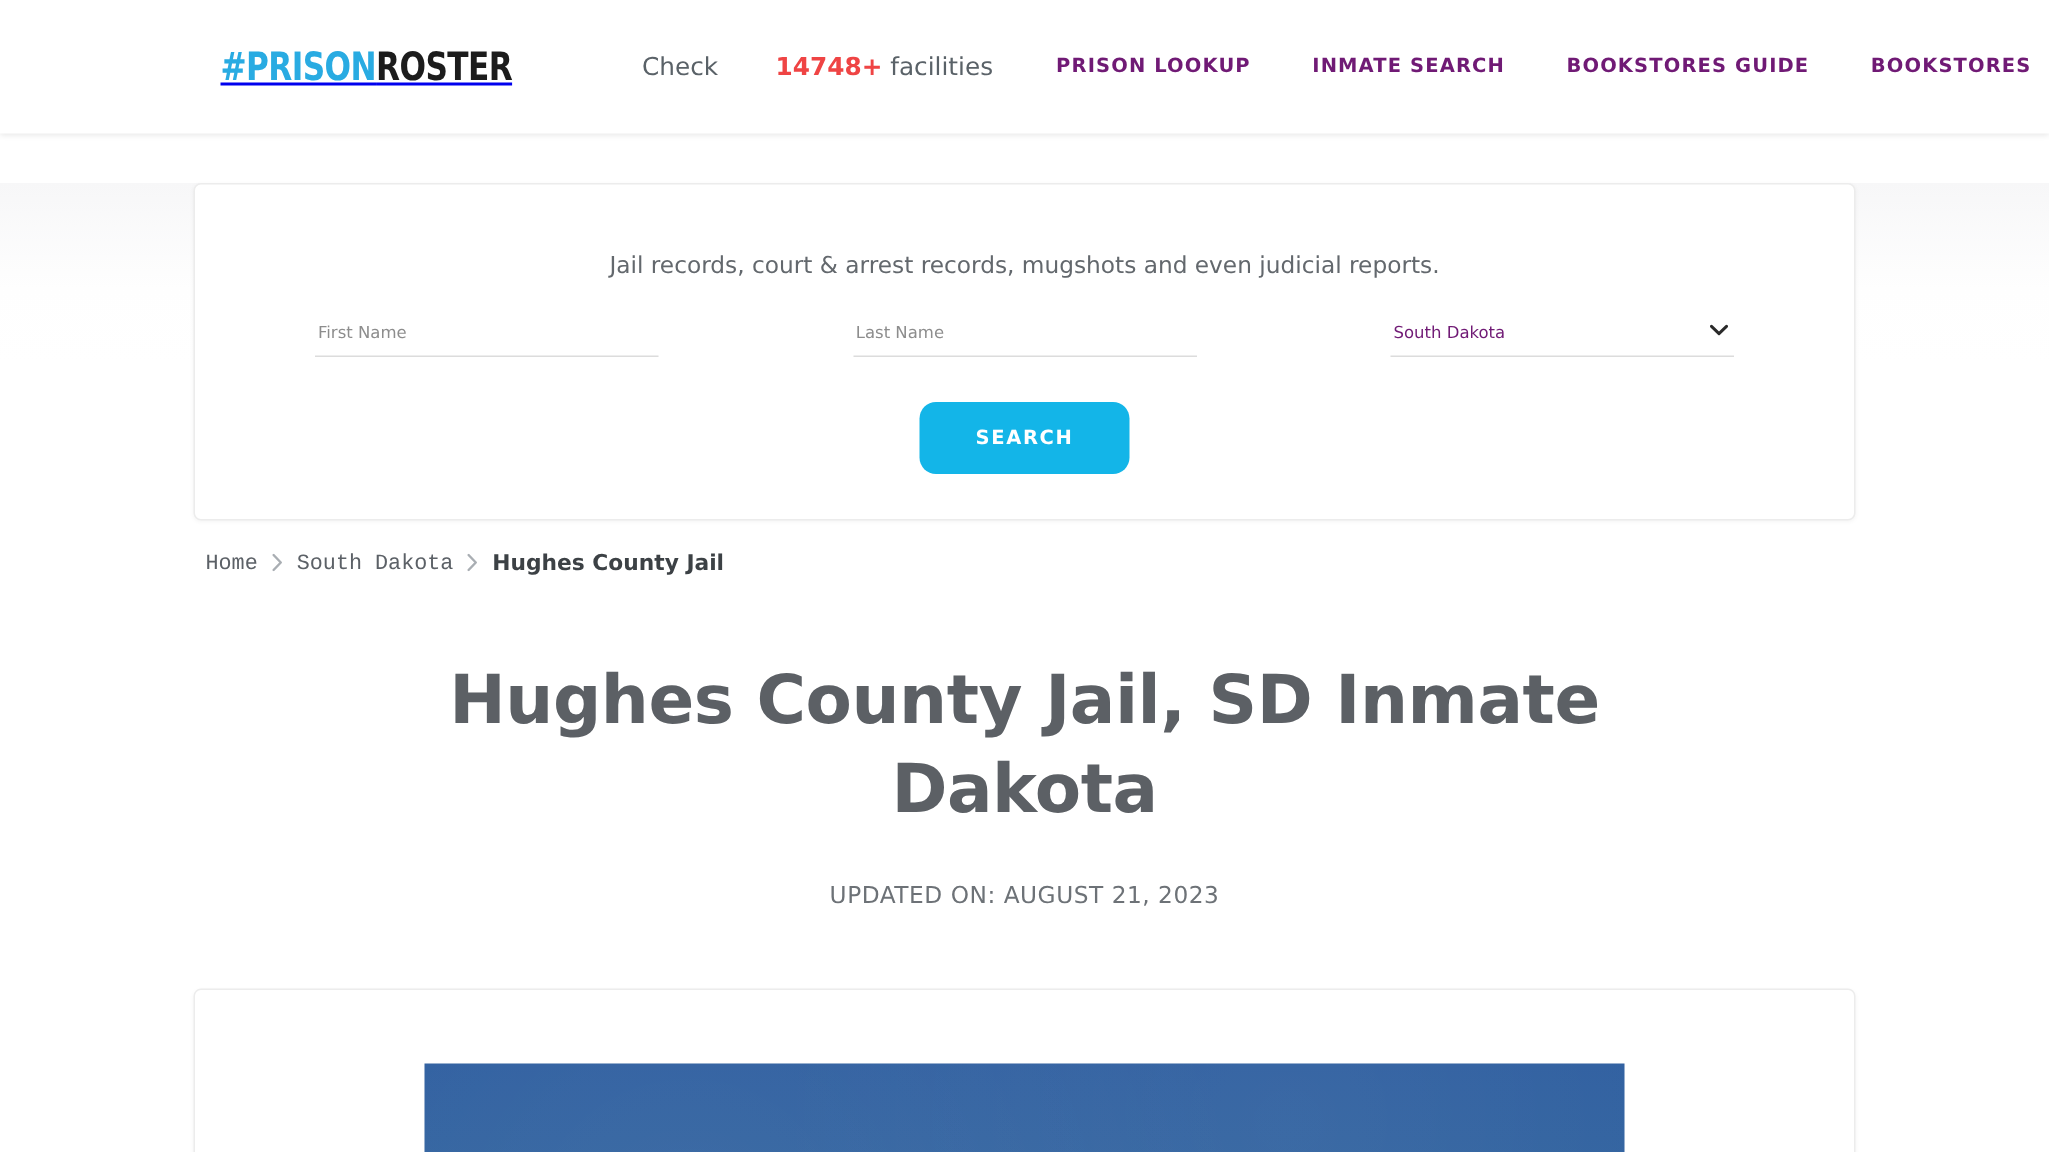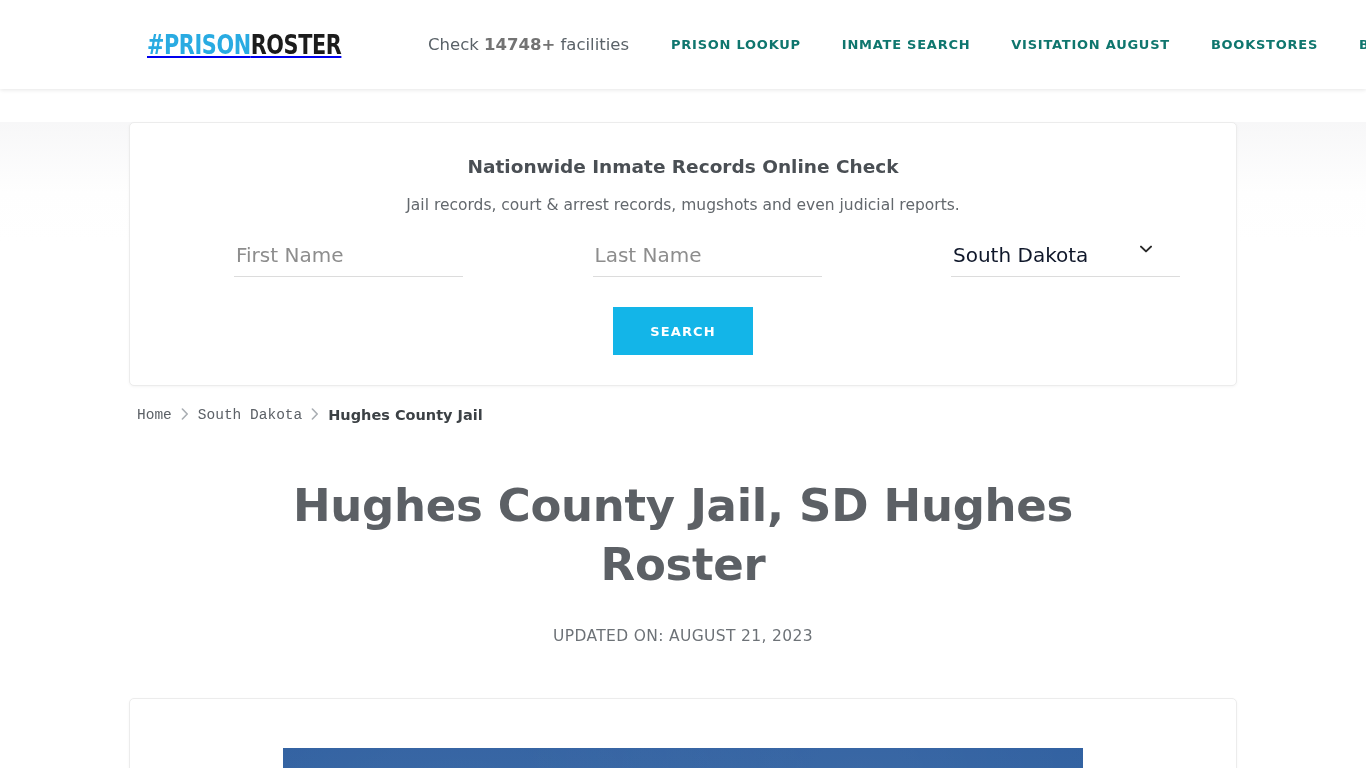--- a/index.html
+++ b/index.html
@@ -43,33 +43,33 @@
   .logo .hash { color: #29abe2; }
   .logo .rest { color: #1c1c1c; }
 
   .facilities {
     margin-left: 72px;
     font-size: 16.5px;
     color: #5a6268;
     white-space: nowrap;
     font-family: "DejaVu Sans", sans-serif;
   }
-  .facilities b { color: #737373; font-weight: 700; }
+  .facilities b { color: #ef4444; font-weight: 700; margin-left: 33px; }
 
   .main-nav {
     margin-left: 42px;
     display: flex;
     align-items: center;
   }
   .main-nav a {
     display: block;
     font-size: 13px;
     font-weight: 700;
     letter-spacing: 0.75px;
-    color: #0f766e;
+    color: #701a75;
     text-decoration: none;
     padding: 6px 0;
     margin-right: 41px;
     white-space: nowrap;
     font-family: "DejaVu Sans", sans-serif;
   }
   .main-nav a:last-child { margin-right: 0; }
 
   
   .page {
@@ -115,29 +115,28 @@
   .field {
     width: 229px;
     position: relative;
   }
   .field input,
   .field select {
     width: 100%;
     border: none;
     border-bottom: 1px solid #dcdcdc;
     background: transparent;
-    font-size: 20px;
-    font-family: "DejaVu Sans", sans-serif;
-    color: #0f172a;
+    font-size: 11px;
+    font-family: "DejaVu Sans", sans-serif;
+    color: #701a75;
     padding: 3px 2px 9px 2px;
     outline: none;
     border-radius: 0;
     -webkit-appearance: none;
     appearance: none;
-    margin-left: 24px;
   }
   .field input::placeholder { color: #8d8d8d; opacity: 1; }
   .field.state { width: 229px; }
   .field.state select { padding-right: 22px; cursor: pointer; }
   .select-arrow {
     position: absolute;
     right: 4px;
     top: 4px;
     pointer-events: none;
     color: #2a2a2a;
@@ -146,21 +145,21 @@
   }
   .search-btn-row {
     display: flex;
     justify-content: center;
     margin-top: 30px;
   }
   .search-btn {
     background: #13b5e8;
     color: #ffffff;
     border: none;
-    border-radius: 0;
+    border-radius: 11px;
     font-size: 13px;
     font-weight: 700;
     letter-spacing: 1.1px;
     padding: 0 34px;
     height: 48px;
     min-width: 140px;
     cursor: pointer;
     font-family: "DejaVu Sans", sans-serif;
   }
 
@@ -253,33 +252,32 @@
       <span class="hash">#PRISON</span><span class="rest">ROSTER</span>
     </a>
 
     <div class="facilities">
       <span>Check </span><b>14748+</b><span> facilities</span>
     </div>
 
     <nav class="main-nav">
       <a href="#">PRISON LOOKUP</a>
       <a href="#">INMATE SEARCH</a>
-      <a href="#">VISITATION AUGUST</a>
+      <a href="#">BOOKSTORES GUIDE</a>
       <a href="#">BOOKSTORES</a>
       <a href="#">BLOG</a>
     </nav>
 
   </div>
 </header>
 
 <div class="page">
   <div class="container">
 
     <section class="search-card">
-      <h2 class="search-title">Nationwide Inmate Records Online Check</h2>
       <p class="search-sub">Jail records, court &amp; arrest records, mugshots and even judicial reports.</p>
 
       <form class="search-fields">
         <div class="field">
           <input type="text" placeholder="First Name" style="">
         </div>
         <div class="field">
           <input type="text" placeholder="Last Name" style="">
         </div>
         <div class="field state">
@@ -308,21 +306,21 @@
       </span>
       <a href="#">South Dakota</a>
       <span class="sep">
         <svg width="8" height="12" viewBox="0 0 8 12" aria-hidden="true">
           <path d="M1.4 1 L6.2 6 L1.4 11" fill="none" stroke="#a9aeb3" stroke-width="1.6" stroke-linecap="round" stroke-linejoin="round"></path>
         </svg>
       </span>
       <span class="current">Hughes County Jail</span>
     </nav>
 
-    <h1 class="page-title">Hughes County Jail, SD Hughes Roster</h1>
+    <h1 class="page-title">Hughes County Jail, SD Inmate Dakota</h1>
     <div class="updated-on">UPDATED ON: AUGUST 21, 2023</div>
 
     <section class="article-card">
       <div class="facility-photo"></div>
     </section>
 
   </div>
 </div>
 
 </body></html>

